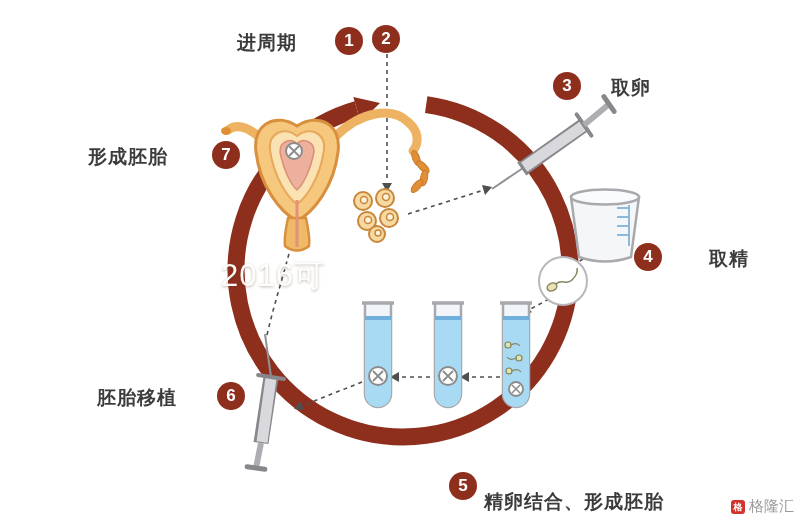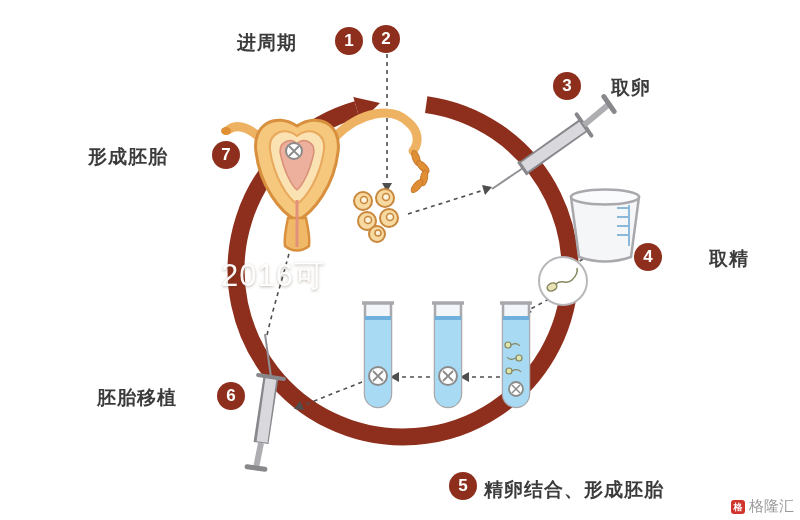--- a/index.html
+++ b/index.html
@@ -173,21 +173,21 @@
   <div class="badge" style="left:372px;top:25px">2</div>
   <div class="badge" style="left:553px;top:72px">3</div>
   <div class="badge" style="left:634px;top:243px">4</div>
   <div class="badge" style="left:449px;top:472px">5</div>
   <div class="badge" style="left:217px;top:382px">6</div>
   <div class="badge" style="left:212px;top:141px">7</div>
 
   <div class="lbl" style="left:237px;top:29px">进周期</div>
   <div class="lbl" style="left:611px;top:74px">取卵</div>
   <div class="lbl" style="left:709px;top:245px">取精</div>
-  <div class="lbl" style="left:484px;top:476px">精卵结合、形成胚胎</div>
+  <div class="lbl" style="left:484px;top:488px">精卵结合、形成胚胎</div>
   <div class="lbl" style="left:97px;top:384px">胚胎移植</div>
   <div class="lbl" style="left:88px;top:143px">形成胚胎</div>
 
   <div class="wm-center">2016可</div>
   <div class="brand">
     <div class="brand-logo">格</div>
     <div class="brand-name">格隆汇</div>
   </div>
 
 </div>

